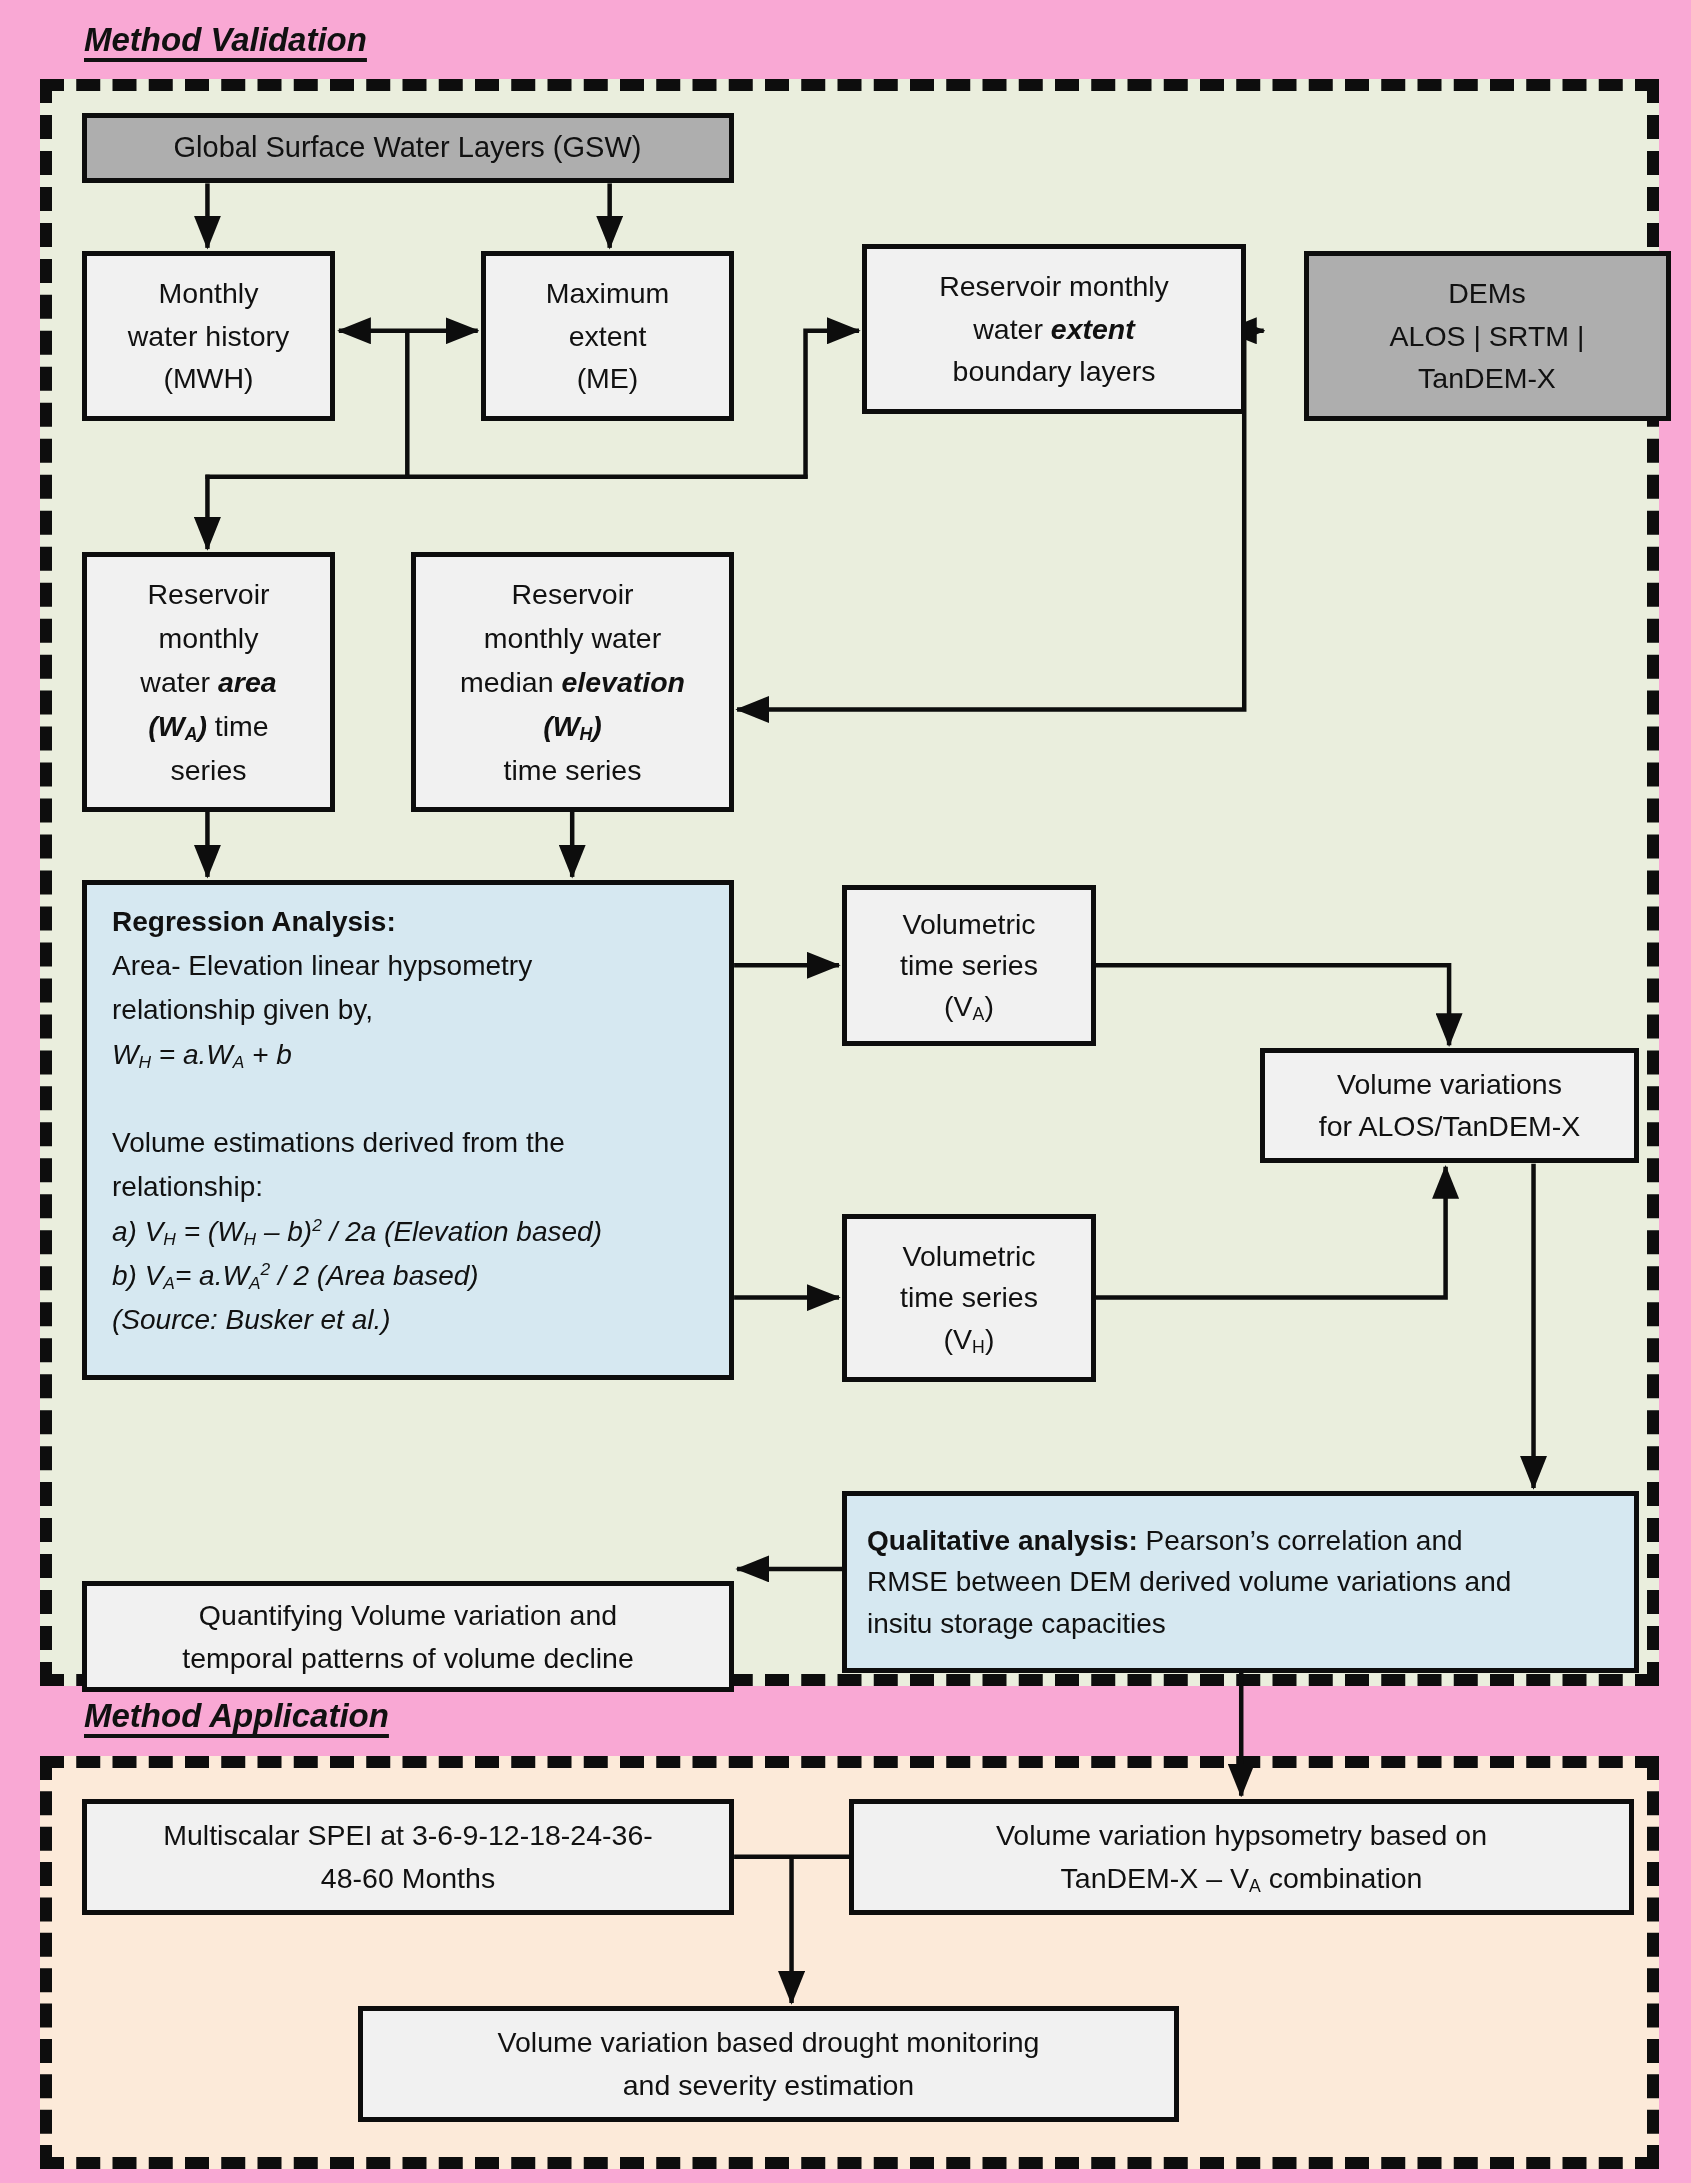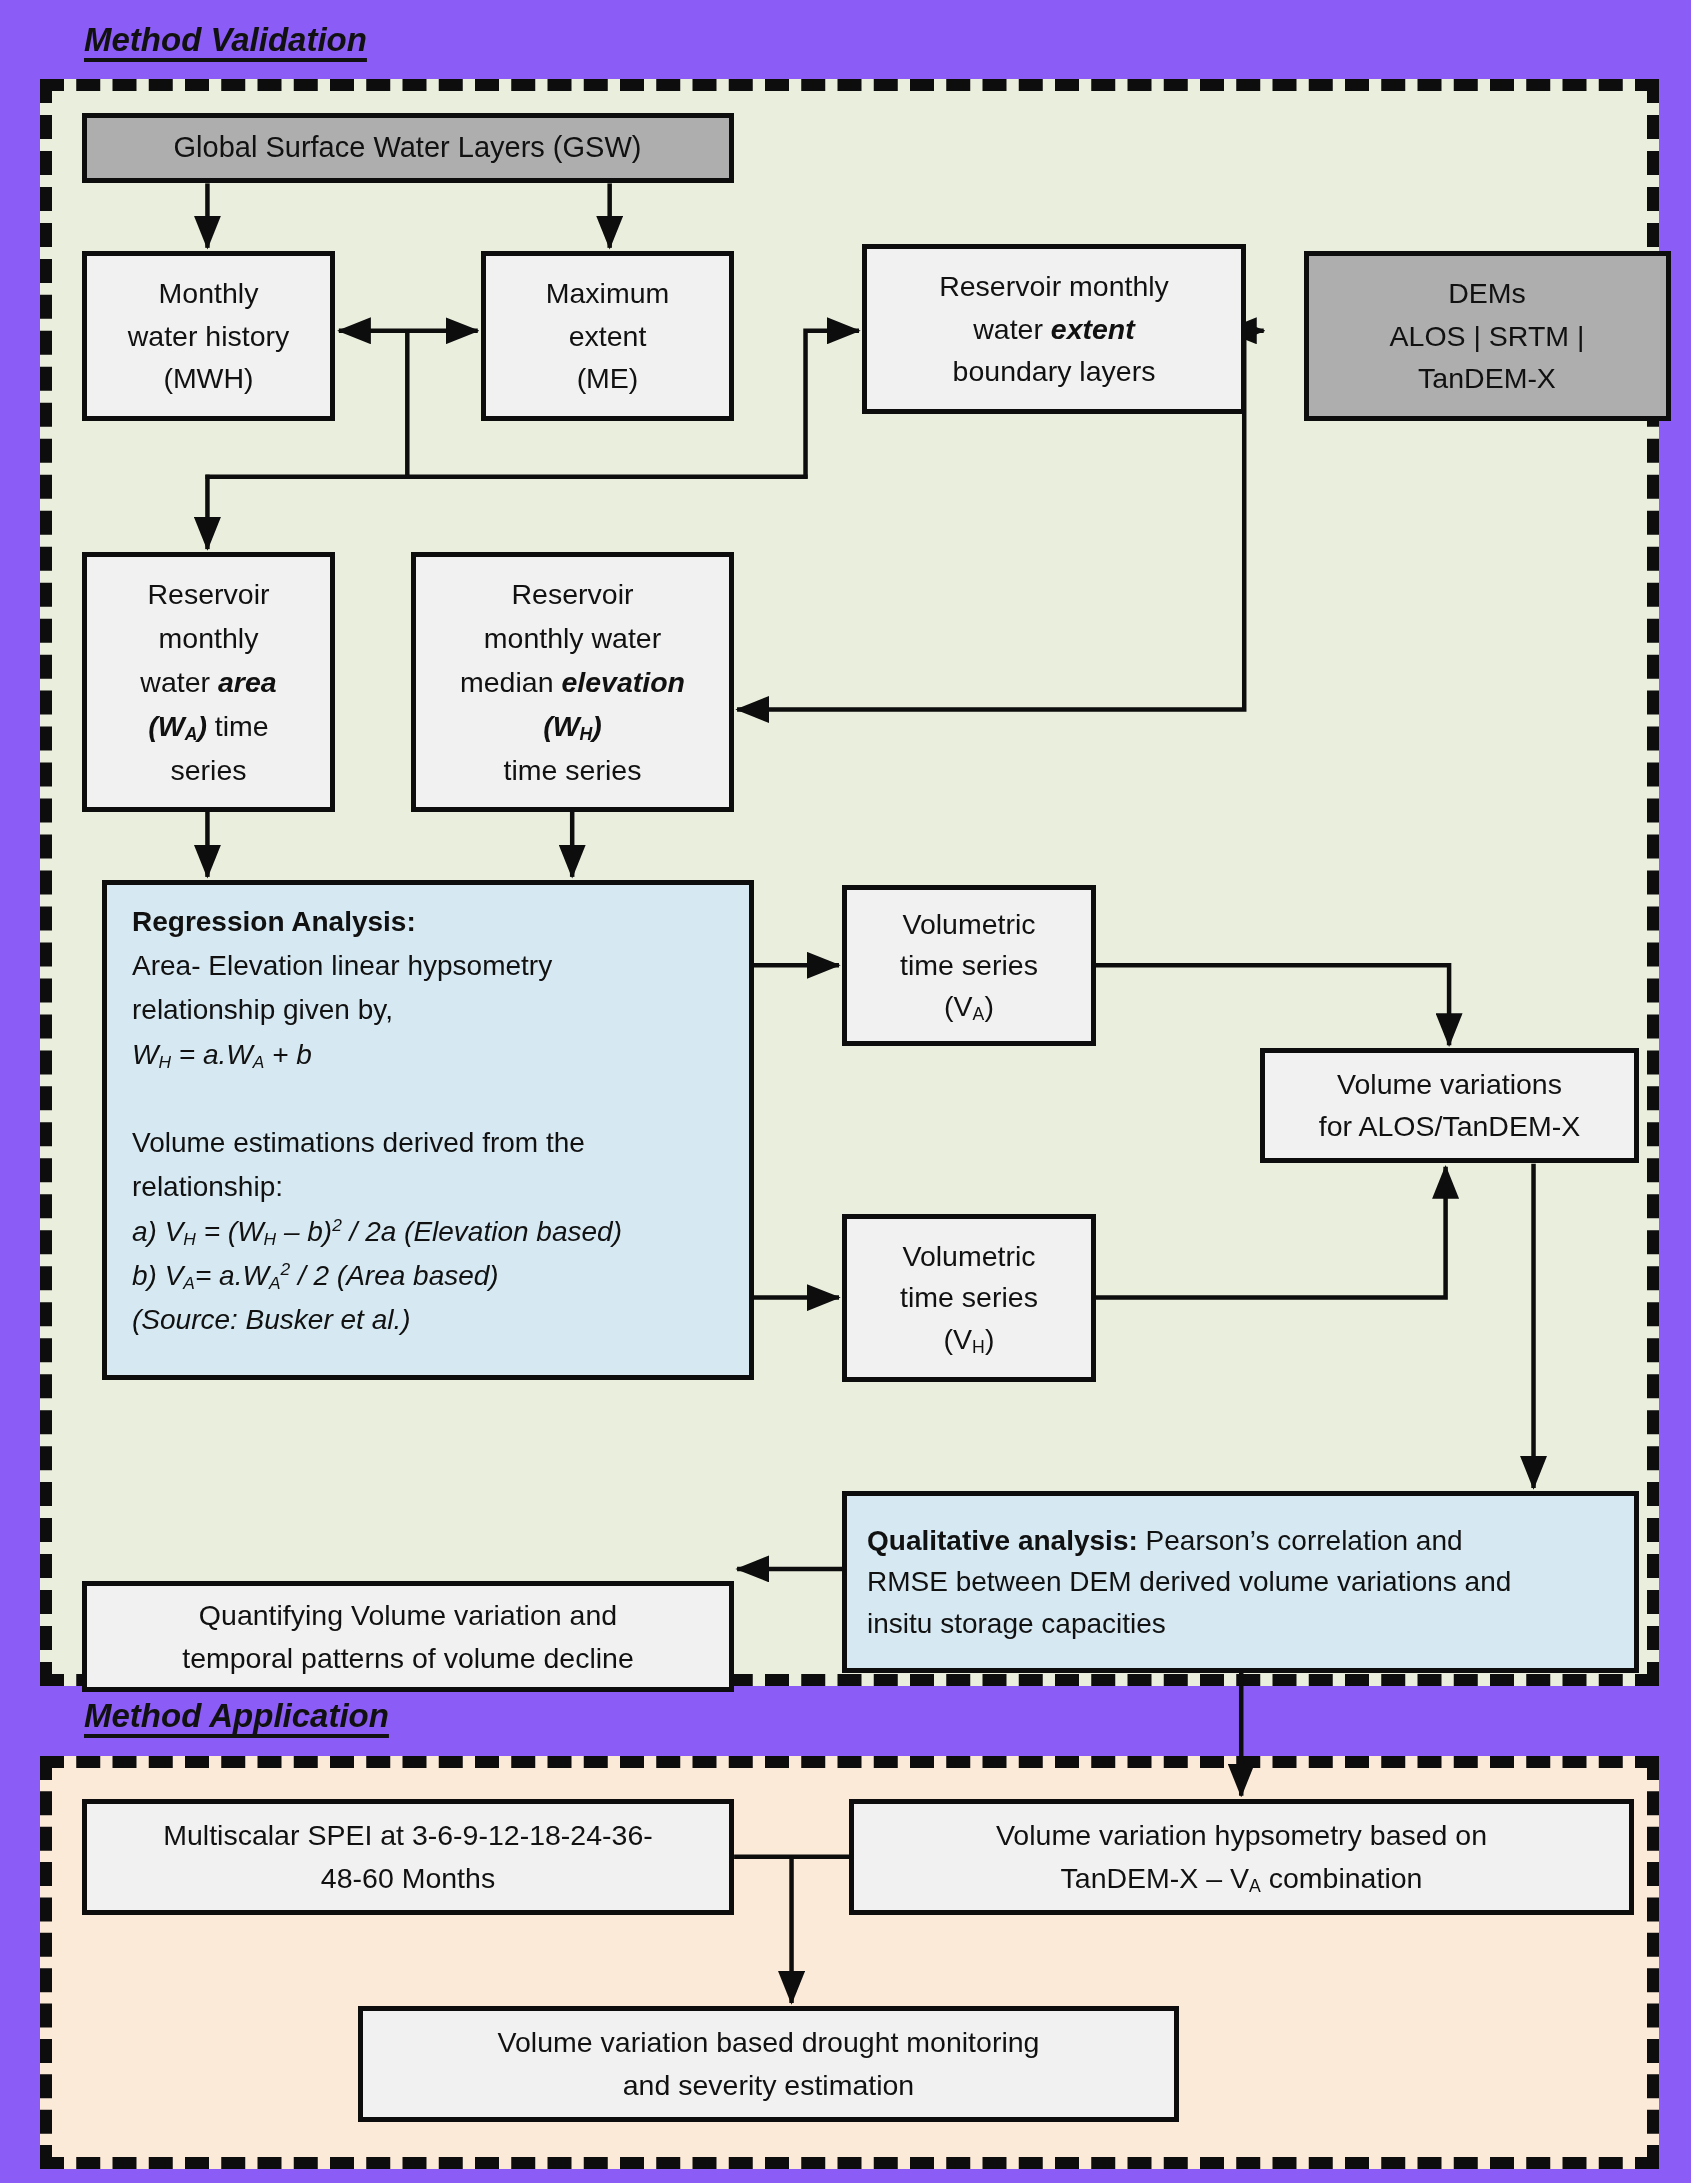--- a/index.html
+++ b/index.html
@@ -6,21 +6,21 @@
     --bg-validation:#eaeedd;
     --bg-application:#fcead9;
     --box-fill:#f1f1f1;
     --box-gray:#aeaeae;
     --box-blue:#d6e8f1;
     --line:#0d0d0d;
     --text:#111111;
   }
   html,body{margin:0;padding:0;background:#ffffff;}
   body{font-family:"Liberation Sans", sans-serif;color:var(--text);}
-  #diagram{position:relative;width:1691px;height:2183px;background:#8b5cf6;overflow:hidden;}
+  #diagram{position:relative;width:1691px;height:2183px;background:#f9a8d4;overflow:hidden;}
 
   .section{position:absolute;border:12px dashed var(--line);box-sizing:border-box;}
   #validation-section{left:40px;top:79px;width:1619px;height:1607px;background:var(--bg-validation);}
   #application-section{left:40px;top:1756px;width:1619px;height:413px;background:var(--bg-application);}
 
   .sec-title{position:absolute;font-size:33px;font-weight:bold;font-style:italic;
     text-decoration:underline;text-decoration-thickness:3.5px;text-underline-offset:7px;
     white-space:nowrap;}
   #title-validation{left:84px;top:21px;}
   #title-application{left:84px;top:1697px;}
@@ -38,21 +38,21 @@
   sub{font-size:0.62em;vertical-align:-0.25em;line-height:0;}
   sup{font-size:0.62em;vertical-align:0.55em;line-height:0;}
 
   #box-gsw{left:82px;top:113px;width:652px;height:70px;font-size:29px;}
   #box-mwh{left:82px;top:251px;width:253px;height:170px;}
   #box-me{left:481px;top:251px;width:253px;height:170px;}
   #box-extent{left:862px;top:244px;width:384px;height:170px;}
   #box-dems{left:1304px;top:251px;width:367px;height:170px;}
   #box-wa{left:82px;top:552px;width:253px;height:260px;line-height:1.55;}
   #box-wh{left:411px;top:552px;width:323px;height:260px;line-height:1.55;}
-  #box-regression{left:82px;top:880px;width:652px;height:500px;font-size:28px;line-height:1.58;padding:15px 25px;justify-content:flex-start;margin-left:20px;}
+  #box-regression{left:82px;top:880px;width:652px;height:500px;font-size:28px;line-height:1.58;padding:15px 25px;justify-content:flex-start;}
   #box-va{left:842px;top:885px;width:254px;height:161px;line-height:1.45;}
   #box-volvar{left:1260px;top:1048px;width:379px;height:115px;line-height:1.45;}
   #box-vh{left:842px;top:1214px;width:254px;height:168px;line-height:1.45;}
   #box-qualitative{left:842px;top:1491px;width:797px;height:182px;font-size:28px;line-height:1.48;padding:7px 20px;}
   #box-quantifying{left:82px;top:1581px;width:652px;height:111px;}
   #box-spei{left:82px;top:1799px;width:652px;height:116px;}
   #box-prediction{left:849px;top:1799px;width:785px;height:116px;}
   #box-drought{left:358px;top:2006px;width:821px;height:116px;}
 </style>
 </head>

